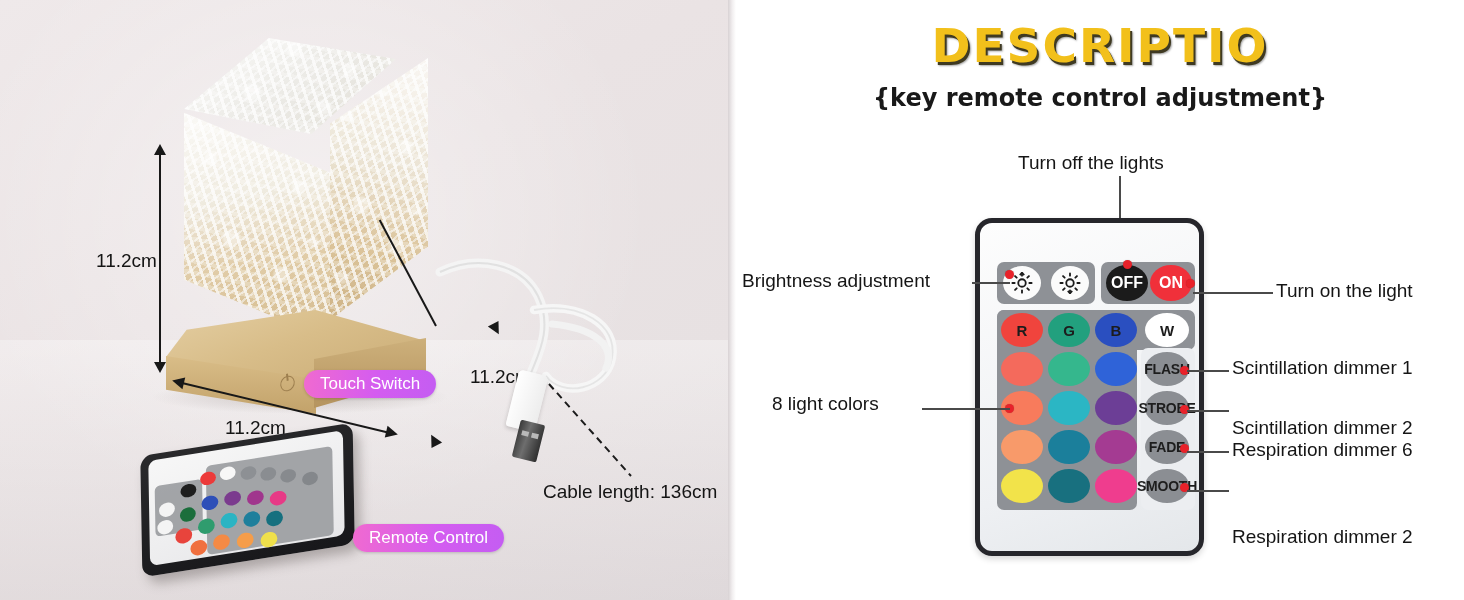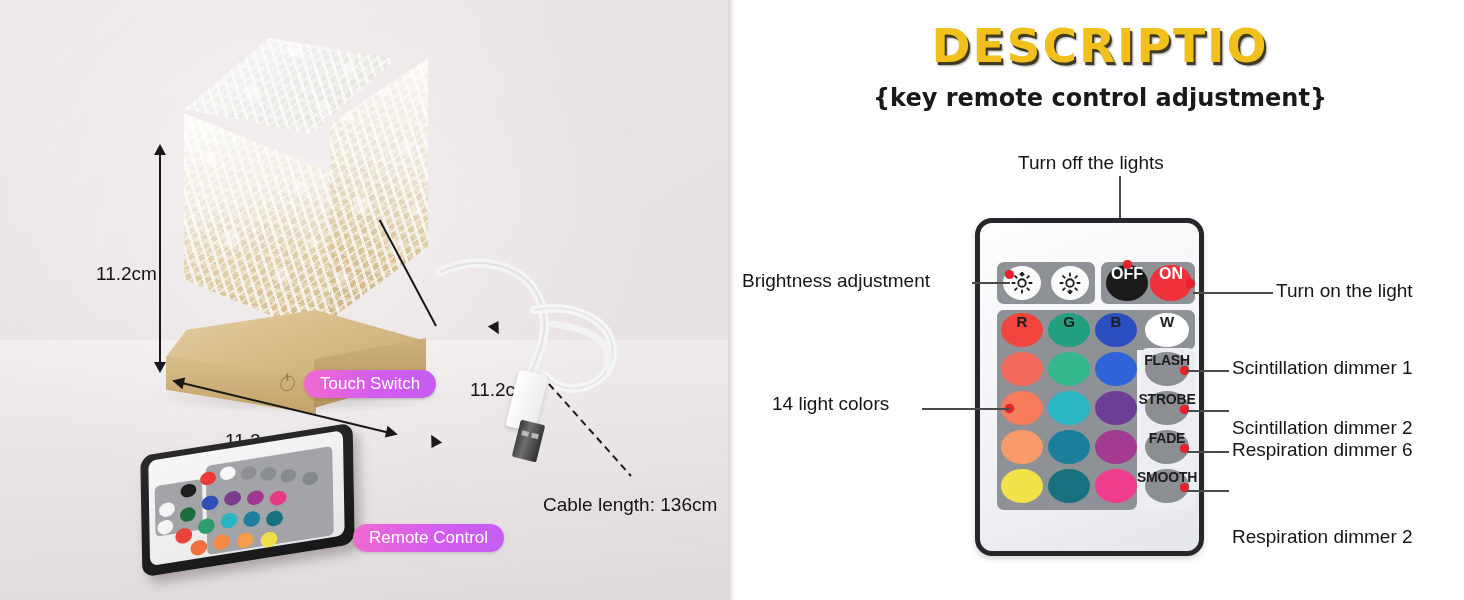--- a/index.html
+++ b/index.html
@@ -98,21 +98,20 @@
   }
   .lamp-shadow {
     position: absolute; left: 150px; top: 380px; width: 300px; height: 34px;
     background: radial-gradient(ellipse, rgba(120,110,105,.30), rgba(120,110,105,0) 70%);
   }
 
   
   .dim-label {
     position: absolute; color: #141414; font-size: 19px; white-space: nowrap;
     font-family: "Liberation Sans", sans-serif;
-    margin-top: 13px;
   }
   .vline { position: absolute; width: 2px; background: #181818; }
   .arrow-up, .arrow-down {
     position: absolute; width: 0; height: 0; border-left: 6px solid transparent;
     border-right: 6px solid transparent;
   }
   .arrow-up { border-bottom: 11px solid #181818; }
   .arrow-down { border-top: 11px solid #181818; }
   .diag-line { position: absolute; height: 2px; background: #181818; transform-origin: left center; }
   .arrow-head-l {
@@ -193,21 +192,21 @@
   }
   .r-body {
     position: absolute; inset: 0; border: 5px solid #26262b; border-radius: 17px;
     background: linear-gradient(160deg,#fdfdfd,#eef0f3 70%,#e4e7ea);
     box-shadow: 0 3px 6px rgba(0,0,0,.16);
   }
   .r-pad {
     position: absolute; background: #8e9196; border-radius: 7px;
   }
   .r-btn {
-    position: absolute; border-radius: 50%; display: flex; 
+    position: absolute; border-radius: 50%; display: flex; align-items: center;
     justify-content: center; font-size: 15px; font-weight: bold; color: #1c1c1c;
     font-family: "Liberation Sans", sans-serif;
   }
   .r-btn.small-text { font-size: 14px; color: #1d1d1d; letter-spacing: -.2px; }
   .sun-btn {
     position: absolute; background: #fbfbfb; border-radius: 50%;
     display:flex; align-items:center; justify-content:center;
   }
   .dot-marker {
     position: absolute; width: 9px; height: 9px; border-radius: 50%;
@@ -433,21 +432,21 @@
       <div class="dot-marker" style="left:30px; top:186px;"></div>
       <div class="dot-marker" style="left:205px; top:148px;"></div>
       <div class="dot-marker" style="left:205px; top:187px;"></div>
       <div class="dot-marker" style="left:205px; top:226px;"></div>
       <div class="dot-marker" style="left:205px; top:265px;"></div>
     </div>
 
     <div class="callout" style="left:6px; top:270px;">Brightness adjustment</div>
     <div class="lead-h" style="left:236px; top:282px; width:38px;"></div>
 
-    <div class="callout" style="left:36px; top:393px;">14 light colors</div>
+    <div class="callout" style="left:36px; top:393px;">8 light colors</div>
     <div class="lead-h" style="left:186px; top:408px; width:88px;"></div>
 
     <div class="callout" style="left:540px; top:280px;">Turn on the light</div>
     <div class="lead-h" style="left:457px; top:292px; width:80px;"></div>
 
     <div class="callout" style="left:496px; top:357px;">Scintillation dimmer 1</div>
     <div class="lead-h" style="left:451px; top:370px; width:42px;"></div>
 
     <div class="callout" style="left:496px; top:398px;margin-top:19px;">Scintillation dimmer 2</div>
     <div class="lead-h" style="left:451px; top:410px; width:42px;"></div>

